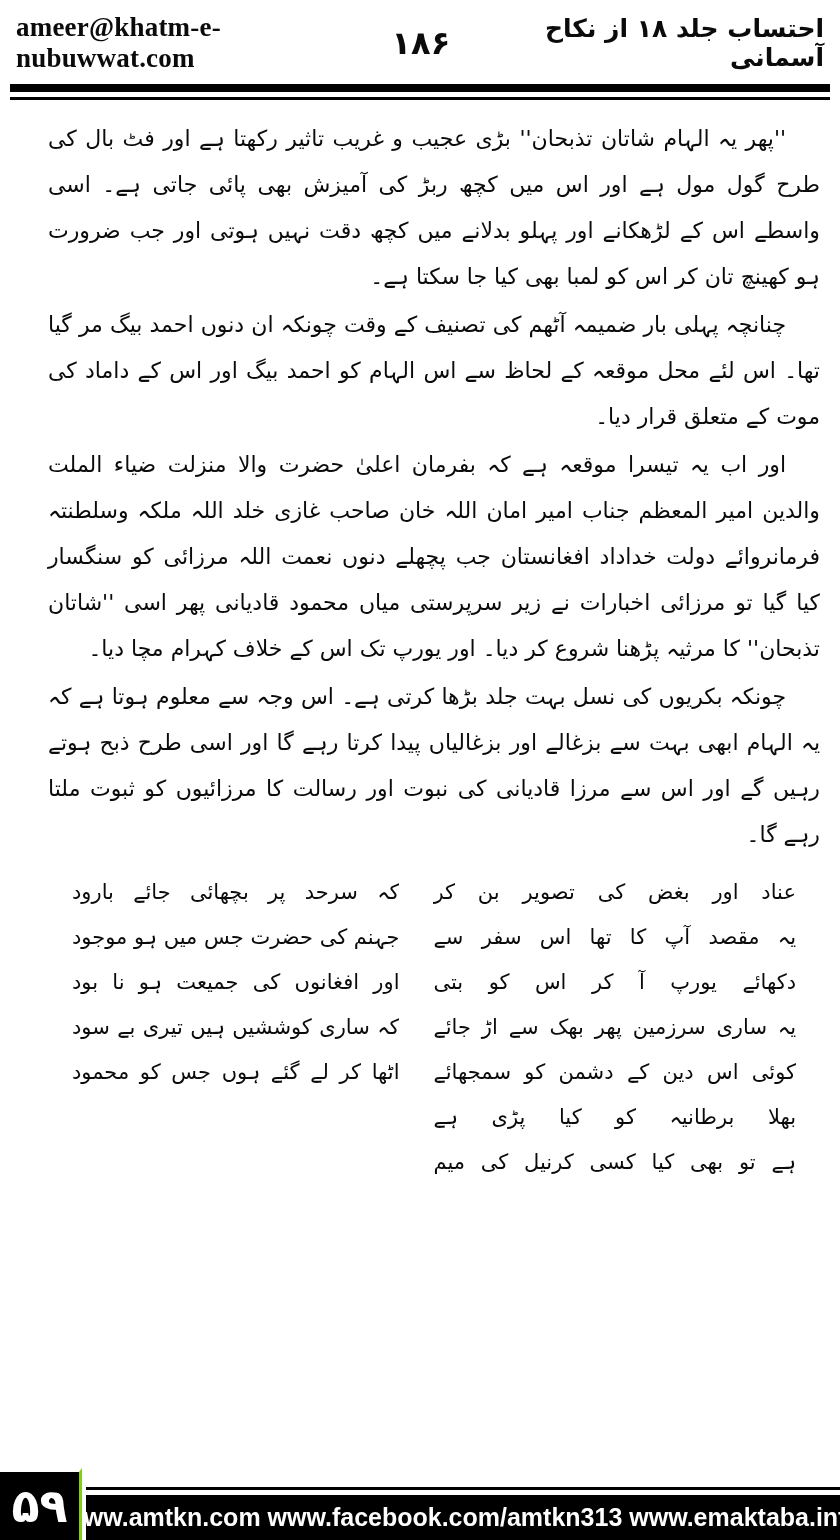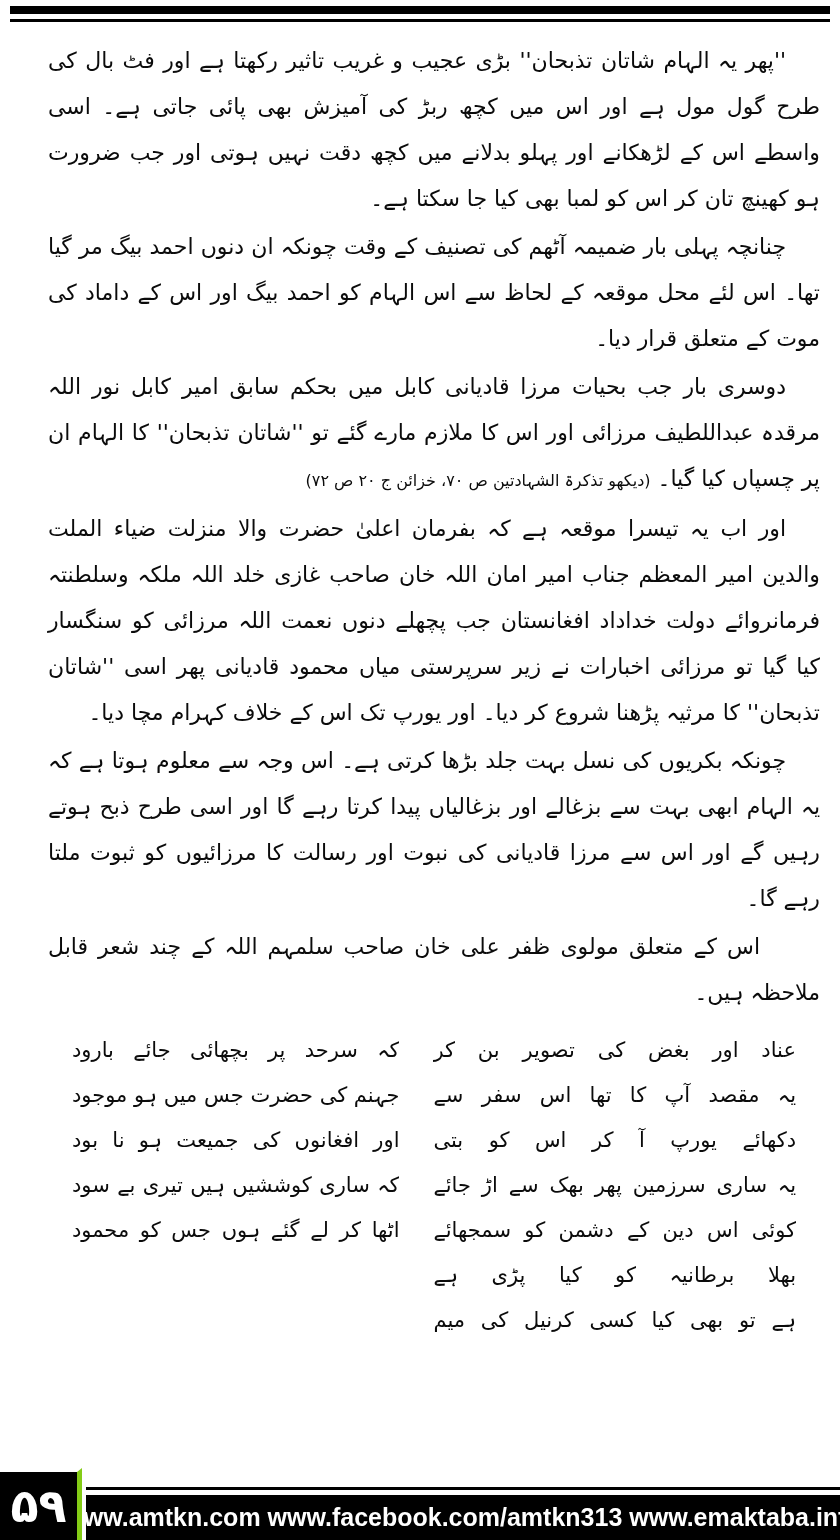--- a/index.html
+++ b/index.html
@@ -94,45 +94,48 @@
     font-size: 25px;
     white-space: nowrap;
   }
   .footer-num-box {
     position: absolute;
     left: 0; bottom: 0;
     width: 82px; height: 72px;
     background: #000;
     color: #fff;
     border-top: 4px solid #fff;
-    border-right: 5px solid #84cc16;
+    border-right: 3px solid #84cc16;
     display: flex;
     align-items: center;
     justify-content: center;
     font-size: 46px;
     font-weight: bold;
     direction: rtl;
   }
 </style>
 </head>
 <body>
 
 <div class="page">
 
+  <header class="header">
+    <div class="header-email">ameer@khatm-e-nubuwwat.com</div>
+    <div class="header-page-num">۱۸۶</div>
+    <div class="header-title">احتساب جلد ۱۸ از نکاح آسمانی</div>
+  </header>
 
   <div class="rule-thick"></div>
   <div class="rule-thin"></div>
 
   <main class="content">
     <p>''پھر یہ الہام شاتان تذبحان'' بڑی عجیب و غریب تاثیر رکھتا ہے اور فٹ بال کی طرح گول مول ہے اور اس میں کچھ ربڑ کی آمیزش بھی پائی جاتی ہے۔ اسی واسطے اس کے لڑھکانے اور پہلو بدلانے میں کچھ دقت نہیں ہوتی اور جب ضرورت ہو کھینچ تان کر اس کو لمبا بھی کیا جا سکتا ہے۔</p>
     <p>چنانچہ پہلی بار ضمیمہ آٹھم کی تصنیف کے وقت چونکہ ان دنوں احمد بیگ مر گیا تھا۔ اس لئے محل موقعہ کے لحاظ سے اس الہام کو احمد بیگ اور اس کے داماد کی موت کے متعلق قرار دیا۔</p>
-    <p><span>دوسری بار جب بحیات مرزا قادیانی کابل میں بحکم سابق امیر کابل نور اللہ مرقدہ عبداللطیف مرزائی اور اس کا ملازم مارے گئے تو ''شاتان تذبحان'' کا الہام ان پر چسپاں کیا گیا۔</span> <span class="citation">(دیکھو تذکرۃ الشہادتین ص ۷۰، خزائن ج ۲۰ ص ۷۲)</span></p>
     <p>اور اب یہ تیسرا موقعہ ہے کہ بفرمان اعلیٰ حضرت والا منزلت ضیاء الملت والدین امیر المعظم جناب امیر امان اللہ خان صاحب غازی خلد اللہ ملکہ وسلطنتہ فرمانروائے دولت خداداد افغانستان جب پچھلے دنوں نعمت اللہ مرزائی کو سنگسار کیا گیا تو مرزائی اخبارات نے زیر سرپرستی میاں محمود قادیانی پھر اسی ''شاتان تذبحان'' کا مرثیہ پڑھنا شروع کر دیا۔ اور یورپ تک اس کے خلاف کہرام مچا دیا۔</p>
     <p>چونکہ بکریوں کی نسل بہت جلد بڑھا کرتی ہے۔ اس وجہ سے معلوم ہوتا ہے کہ یہ الہام ابھی بہت سے بزغالے اور بزغالیاں پیدا کرتا رہے گا اور اسی طرح ذبح ہوتے رہیں گے اور اس سے مرزا قادیانی کی نبوت اور رسالت کا مرزائیوں کو ثبوت ملتا رہے گا۔</p>
-    <p class="poem-intro">اس کے متعلق مولوی ظفر علی خان صاحب سلمہم اللہ کے چند شعر قابل ملاحظہ ہیں۔</p>
 
     <section class="poem">
       <div class="poem-col-right">
         <div class="poem-line">عناد اور بغض کی تصویر بن کر</div>
         <div class="poem-line">یہ مقصد آپ کا تھا اس سفر سے</div>
         <div class="poem-line">دکھائے یورپ آ کر اس کو بتی</div>
         <div class="poem-line">یہ ساری سرزمین پھر بھک سے اڑ جائے</div>
         <div class="poem-line">کوئی اس دین کے دشمن کو سمجھائے</div>
         <div class="poem-line">بھلا برطانیہ کو کیا پڑی ہے</div>
         <div class="poem-line">ہے تو بھی کیا کسی کرنیل کی میم</div>

